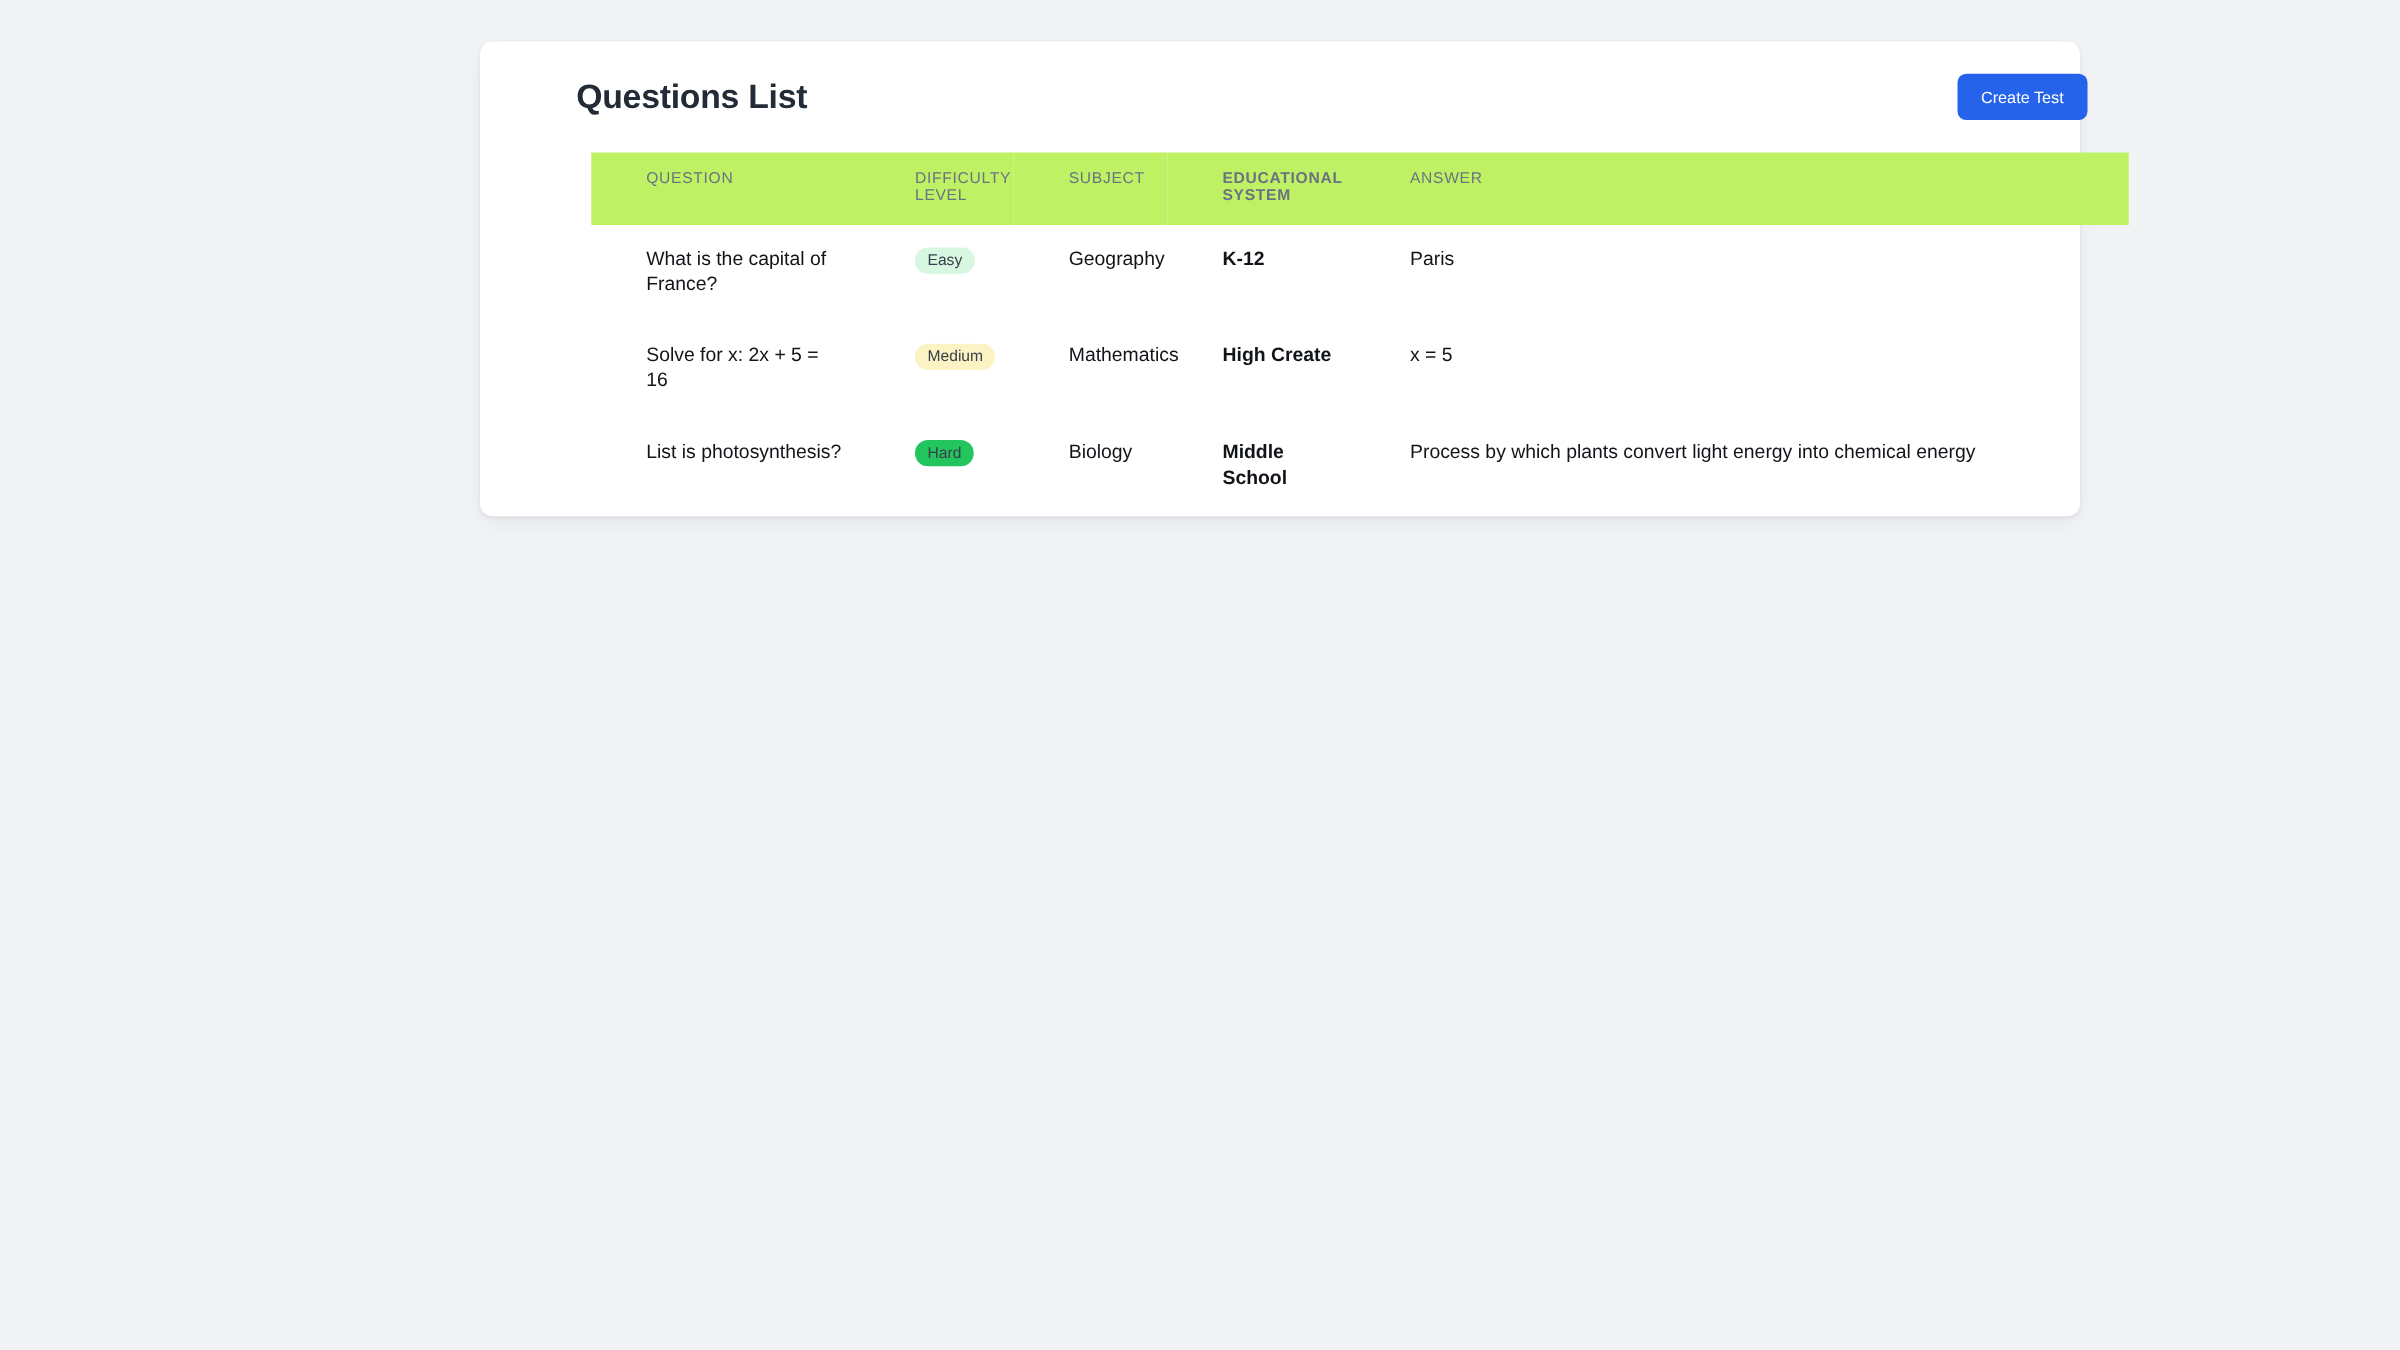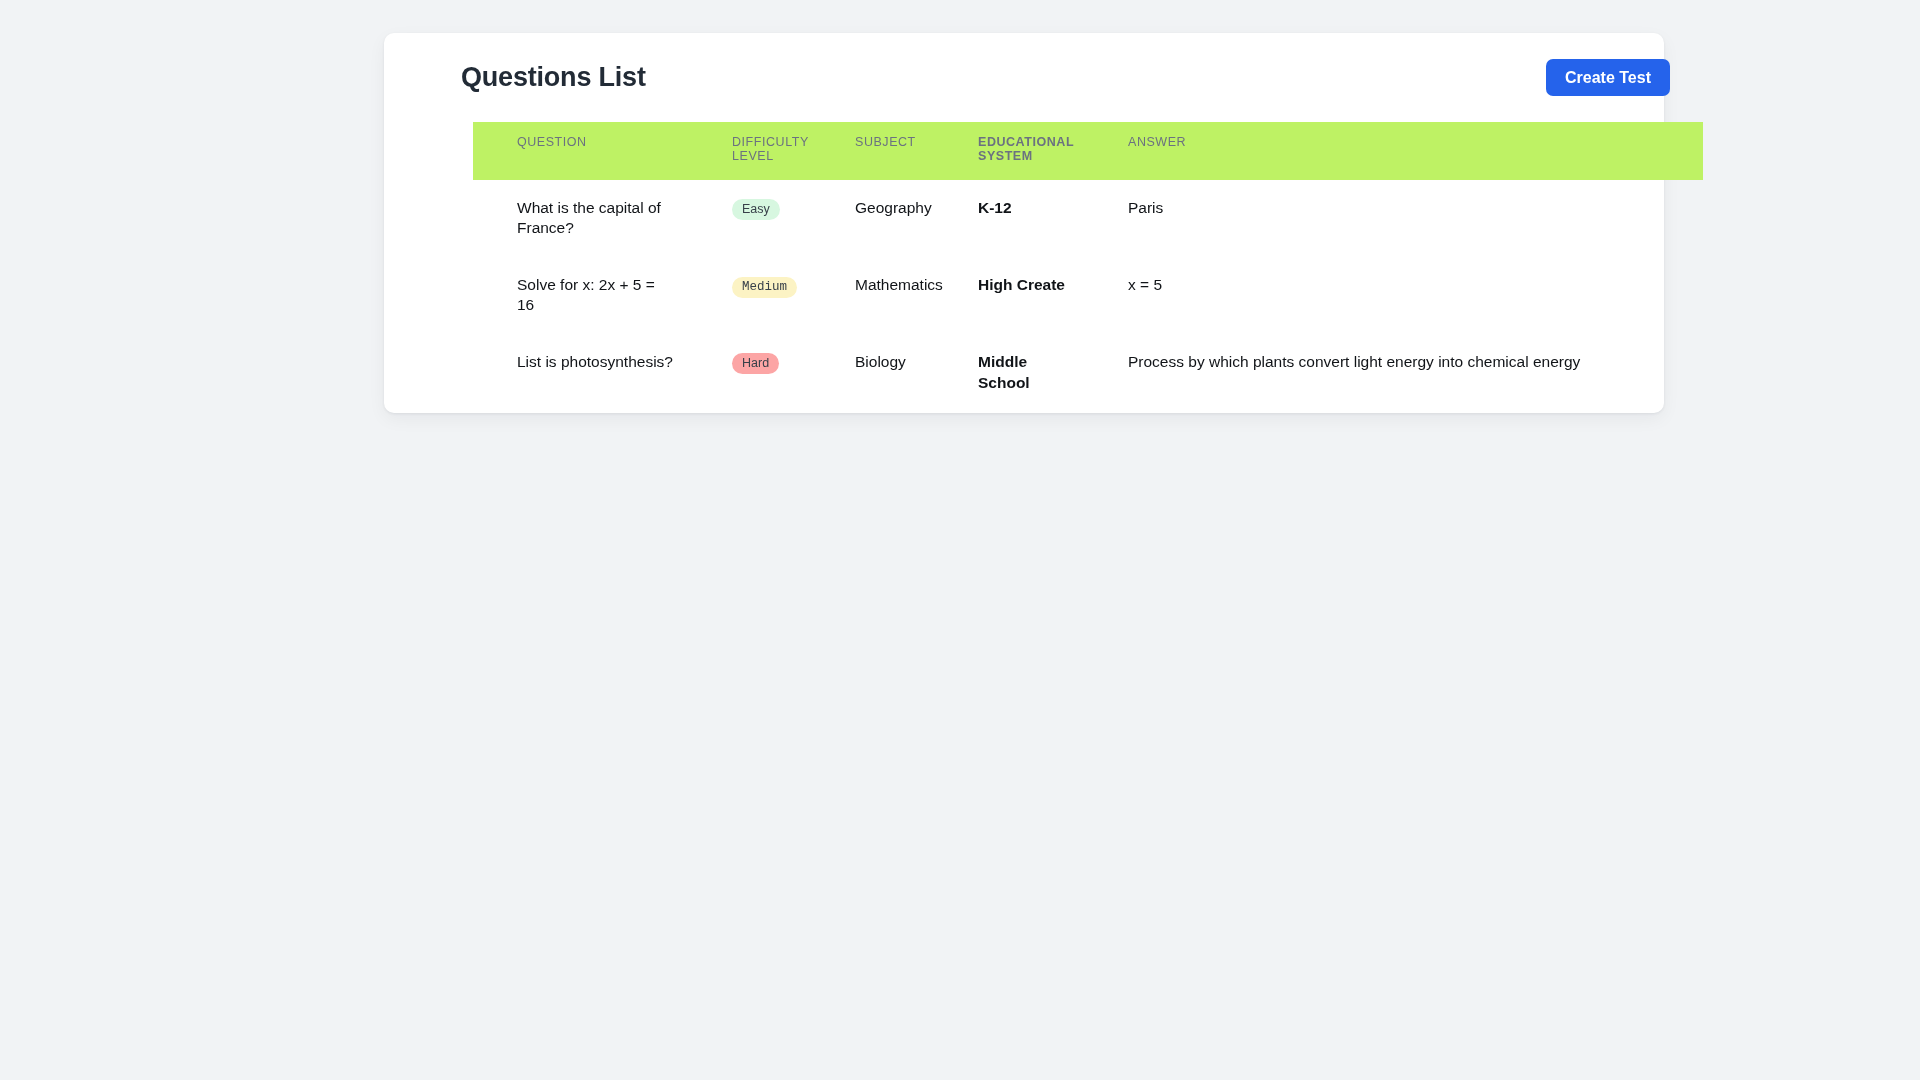--- a/index.html
+++ b/index.html
@@ -58,22 +58,22 @@
   }
 
   .create-btn {
     display: inline-flex;
     align-items: center;
     justify-content: center;
     height: 37px;
     padding: 0 19px;
     background: #2563eb;
     color: #ffffff;
-    font-size: 16px;
-    font-weight: bold;
+    font-size: 13px;
+    font-weight: normal;
     border: none;
     border-radius: 7px;
     cursor: pointer;
     font-family: "Liberation Sans", sans-serif;
     white-space: nowrap;
   }
 
   
   .table-wrap {
     position: absolute;
@@ -131,22 +131,22 @@
   .badge {
     display: inline-block;
     padding: 4px 10px 5px 10px;
     border-radius: 999px;
     font-size: 12.5px;
     line-height: 1;
     white-space: nowrap;
     color: #384049;
   }
   .badge-easy   { background: #d7f7e0; }
-  .badge-medium { background: #fcf3c4; font-family: Liberation Mono, monospace; }
-  .badge-hard   { background: #fca5a5; }
+  .badge-medium { background: #fcf3c4; }
+  .badge-hard   { background: #22c55e; }
 
   .cell-text { display: block; }
 </style>
 </head>
 <body>
 
 <div class="page">
 
   <div class="card">
 

